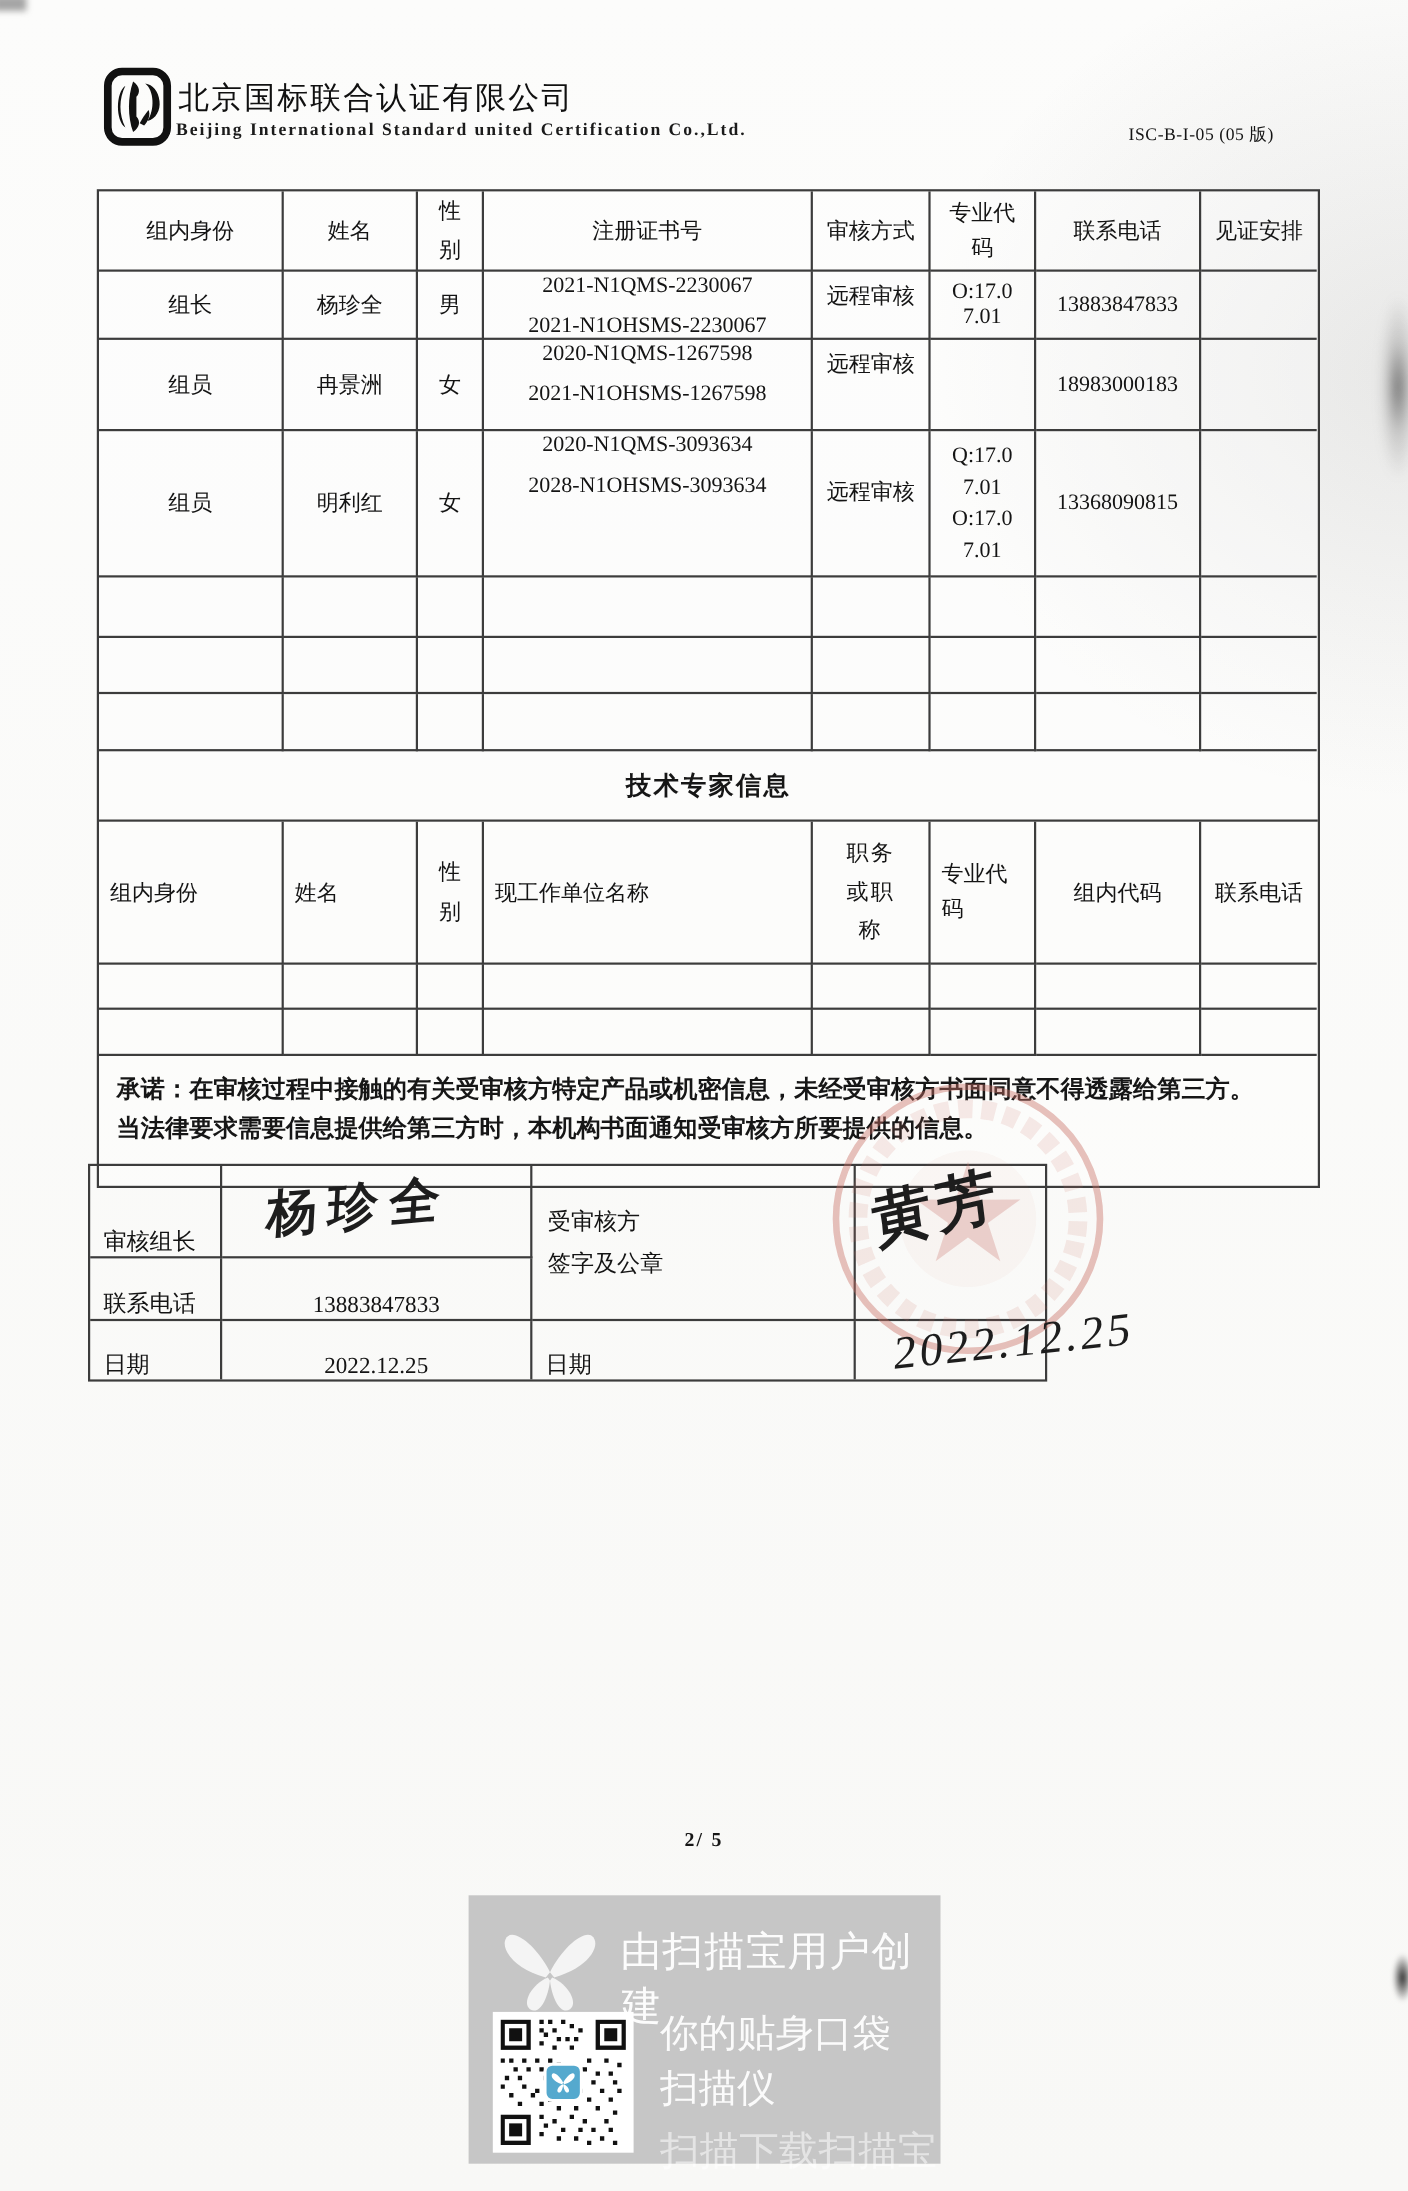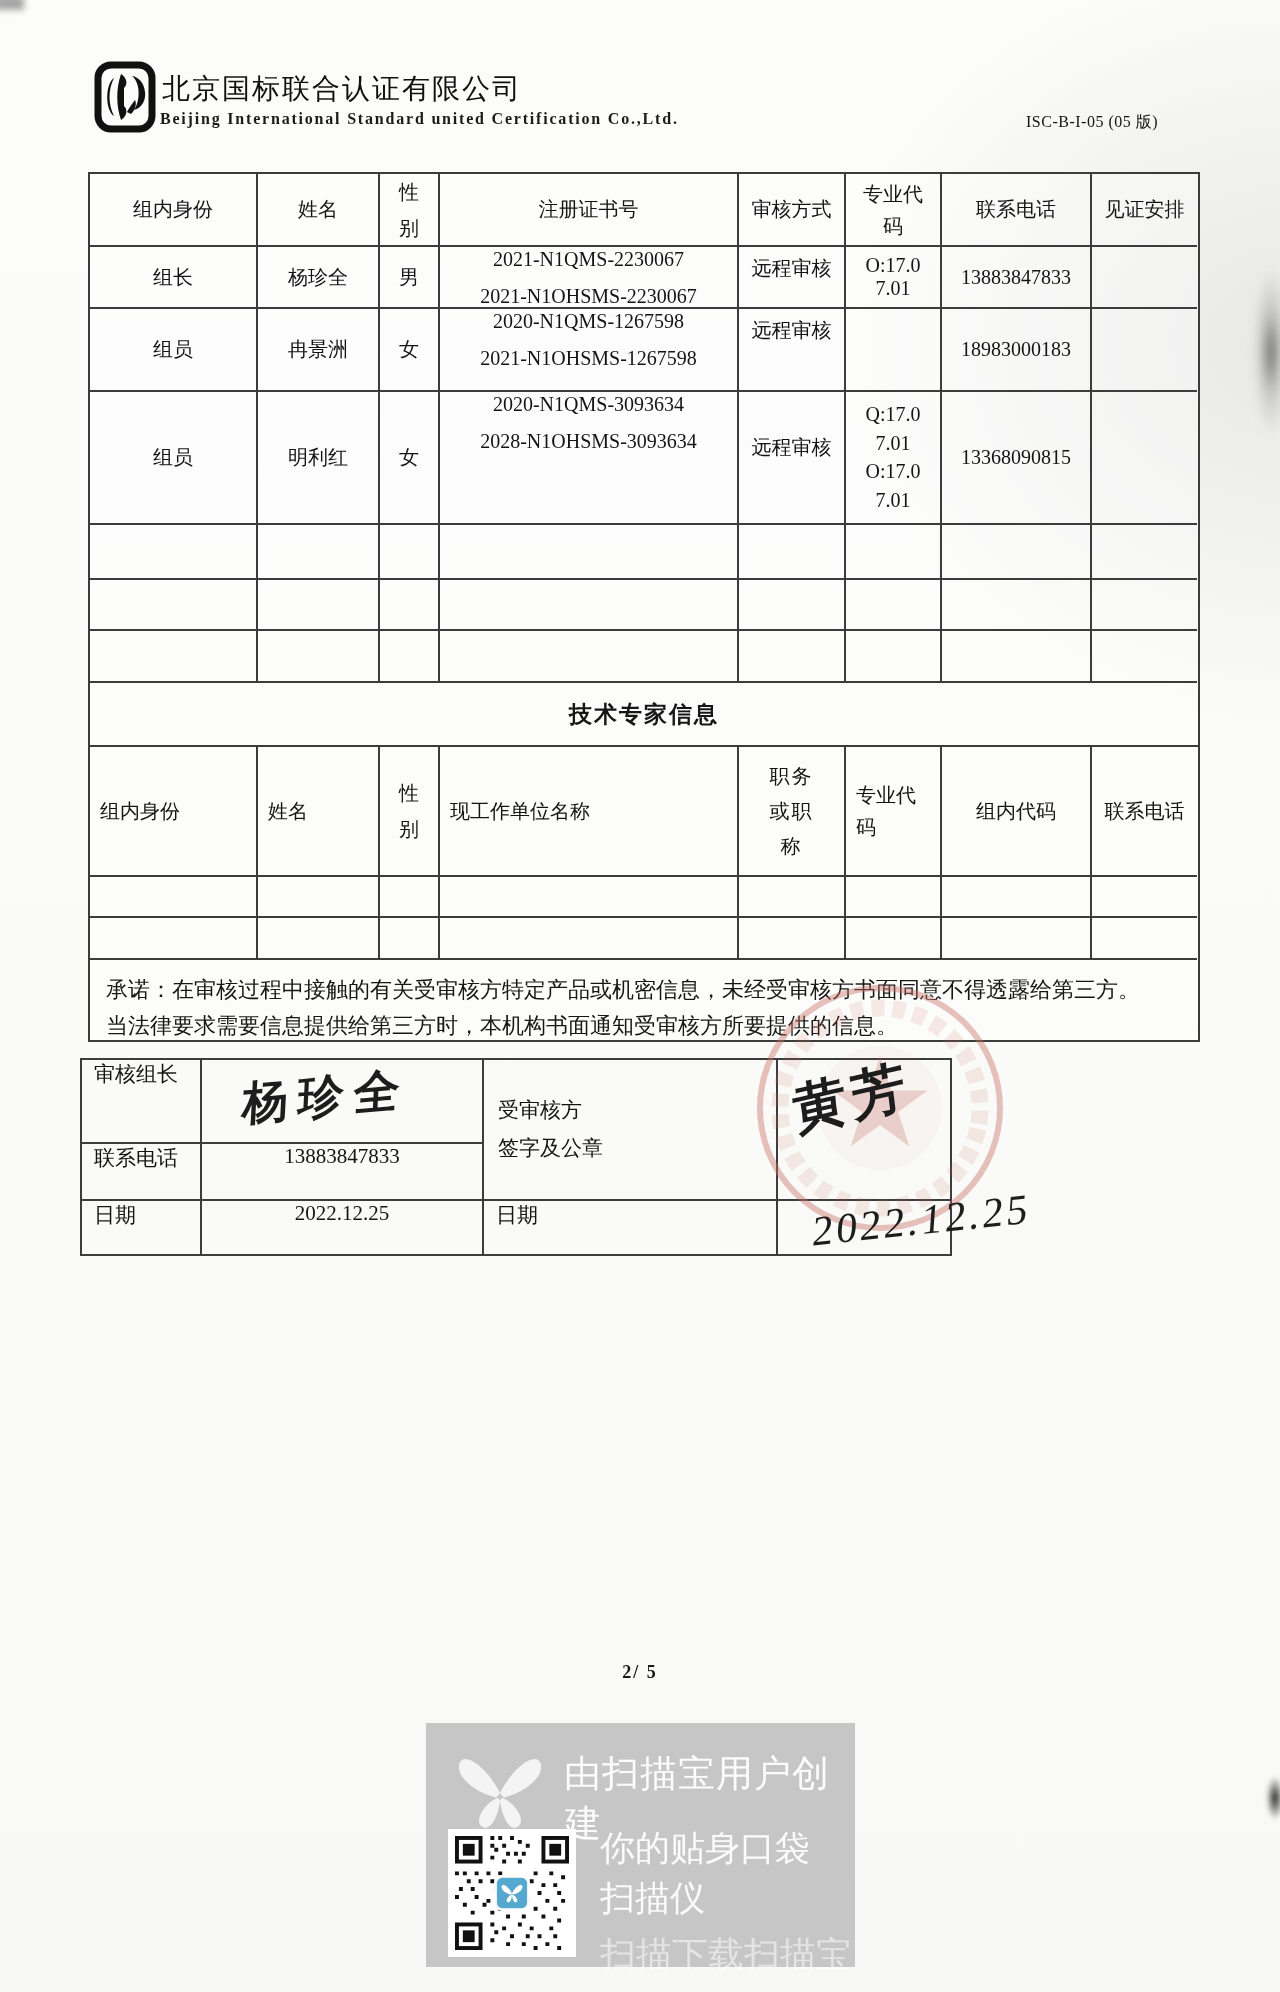--- a/index.html
+++ b/index.html
@@ -32,26 +32,26 @@
   .c.left{justify-content:flex-start;text-align:left;padding-left:10px;}
   .c.top{align-items:flex-start;padding-top:8px;}
   .c.top40{align-items:flex-start;padding-top:42px;}
   .cert{flex-direction:column;justify-content:flex-start;gap:12px;line-height:1.25;}
   .codes{flex-direction:column;justify-content:space-evenly;padding:6px 0;}
   .w1{display:inline-block;width:1.15em;line-height:1.8;}
   .w3{display:inline-block;width:3.4em;line-height:1.6;}
   .w25{display:inline-block;width:2.35em;line-height:1.75;letter-spacing:2px;}
   .band{height:62px;border-bottom:2px solid #3c3c3c;display:flex;align-items:center;justify-content:center;
         font-size:23px;font-weight:700;letter-spacing:2px;}
-  .commit{height:80px;padding:12px 16px;box-sizing:border-box;font-weight:400;font-size:22px;line-height:1.65;}
+  .commit{height:118px;padding:12px 16px;box-sizing:border-box;font-weight:700;font-size:22px;line-height:1.65;}
   .commit div{white-space:nowrap;}
   
   .sig{position:absolute;left:80px;top:1058px;display:grid;grid-template-columns:120px 282px 294px 172px;
        grid-template-rows:84px 57px 53px;border:2.5px solid #3c3c3c;box-sizing:content-box;background:transparent;}
-  .sc{border-right:2px solid #3c3c3c;border-bottom:2px solid #3c3c3c;display:flex;align-items:flex-start;
+  .sc{border-right:2px solid #3c3c3c;border-bottom:2px solid #3c3c3c;display:flex;align-items:flex-end;
       font-size:21px;box-sizing:border-box;padding-left:12px;color:#141414;}
   .sc.ctr{justify-content:center;padding-left:0;}
   .sc.span2{grid-row:span 2;}
   .sc.lastcol{border-right:none;}
   .sc.lastrow{border-bottom:none;}
   .auditee{flex-direction:column;align-items:flex-start;justify-content:center;gap:12px;padding-left:14px;line-height:1.2;}
   
   .hand{position:absolute;color:#1d1d1d;font-weight:600;}
   .hw-leader{left:242px;top:1066px;font-size:46px;transform:rotate(-5deg) skewX(-8deg);letter-spacing:10px;}
   .hw-auditee{left:792px;top:1062px;font-size:54px;transform:rotate(-13deg) skewX(-6deg);letter-spacing:6px;}

